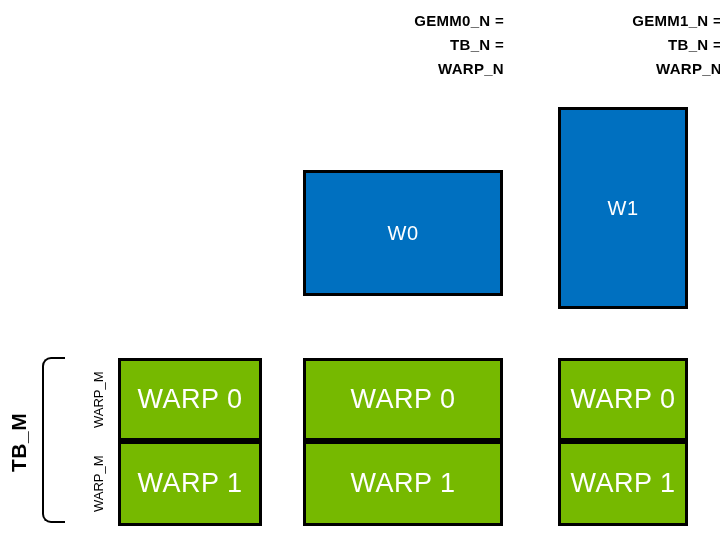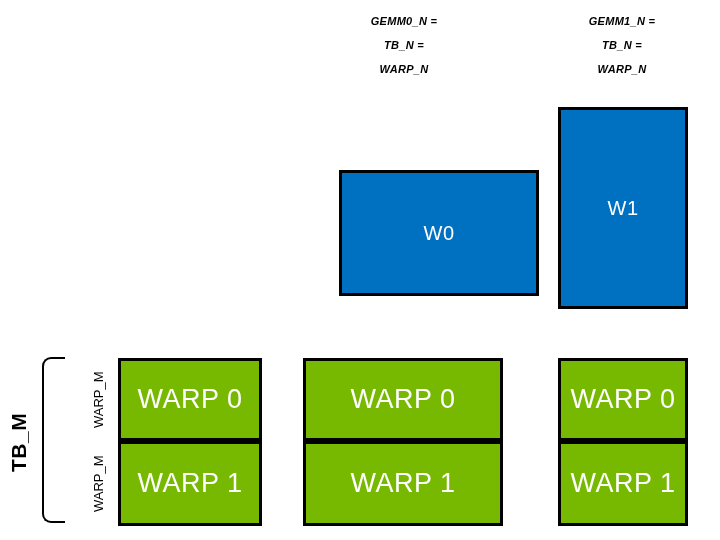--- a/index.html
+++ b/index.html
@@ -10,28 +10,27 @@
   .canvas {
     position: relative;
     width: 720px;
     height: 540px;
     background: #ffffff;
     font-family: "Liberation Sans", sans-serif;
     overflow: hidden;
   }
   .top-label {
     position: absolute;
-    text-align: center;
-    font-size: 11px;
+    text-align: right;
+    font-size: 15px;
     line-height: 24px;
     font-weight: 700;
     color: #000000;
     white-space: pre-line;
     letter-spacing: 0.3px;
-    font-style: italic;
   }
   .box {
     position: absolute;
     box-sizing: border-box;
     border: 3px solid #000000;
     display: flex;
     align-items: center;
     justify-content: center;
     color: #ffffff;
     text-align: right;
@@ -90,21 +89,21 @@
 <div class="canvas">
 
   <div class="top-label" style="left:304px; top:9px; width:200px;">GEMM0_N =
 TB_N =
 WARP_N</div>
 
   <div class="top-label" style="left:522px; top:9px; width:200px;">GEMM1_N =
 TB_N =
 WARP_N</div>
 
-  <div class="box warp-tile" style="left: 303px; top: 170px; width: 200px; height: 126px; background: rgb(0, 112, 192); margin-left: 36px;">
+  <div class="box warp-tile" style="left: 303px; top: 170px; width: 200px; height: 126px; background: rgb(0, 112, 192);">
     <span class="box-label">W0</span>
   </div>
 
   <div class="box warp-tile" style="left: 558px; top: 107px; width: 130px; height: 202px; background: rgb(0, 112, 192);">
     <span class="box-label">W1</span>
   </div>
 
   <div class="vlabel tbm-label">TB_M</div>
 
   <div class="bracket"></div>

